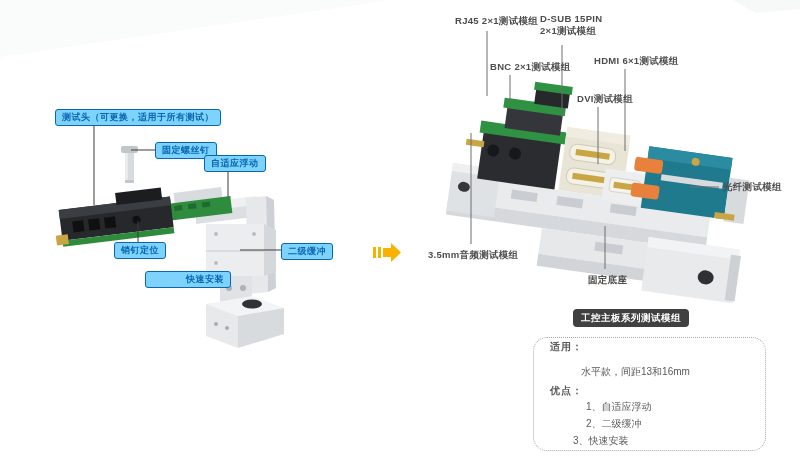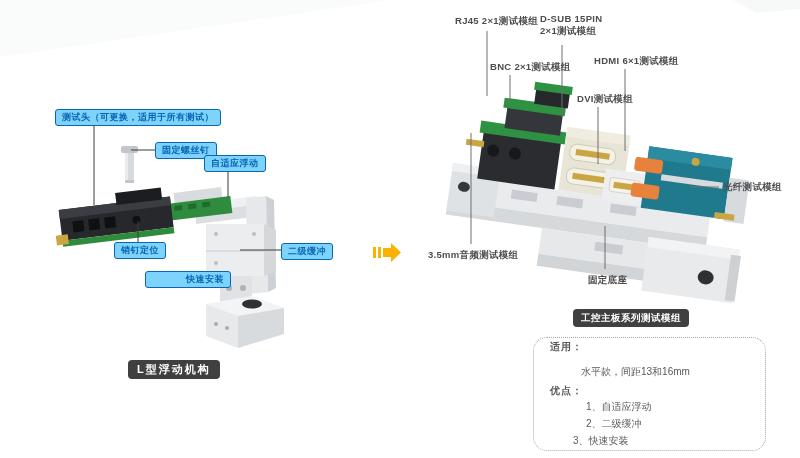--- a/index.html
+++ b/index.html
@@ -189,21 +189,20 @@
     </g>
   </svg>
 
   <div class="callout" style="left:55px; top:109px;">测试头（可更换，适用于所有测试）</div>
   <div class="callout" style="left:155px; top:142px;">固定螺丝钉</div>
   <div class="callout" style="left:204px; top:155px;">自适应浮动</div>
   <div class="callout" style="left:114px; top:242px;">销钉定位</div>
   <div class="callout" style="left:145px; top:271px;padding-left:40px;">快速安装</div>
   <div class="callout" style="left:281px; top:243px;">二级缓冲</div>
 
-  <div class="badge l" style="left:128px; top:360px;">L型浮动机构</div>
 
   <div class="plain" style="left:455px; top:15px;">RJ45 2×1测试模组</div>
   <div class="plain" style="left:540px; top:13px;">
     <span>D-SUB 15PIN</span><br>
     <span>2×1测试模组</span>
   </div>
   <div class="plain" style="left:490px; top:61px;">BNC 2×1测试模组</div>
   <div class="plain" style="left:594px; top:55px;">HDMI 6×1测试模组</div>
   <div class="plain" style="left:577px; top:93px;">DVI测试模组</div>
   <div class="plain" style="left:723px; top:181px;">光纤测试模组</div>

